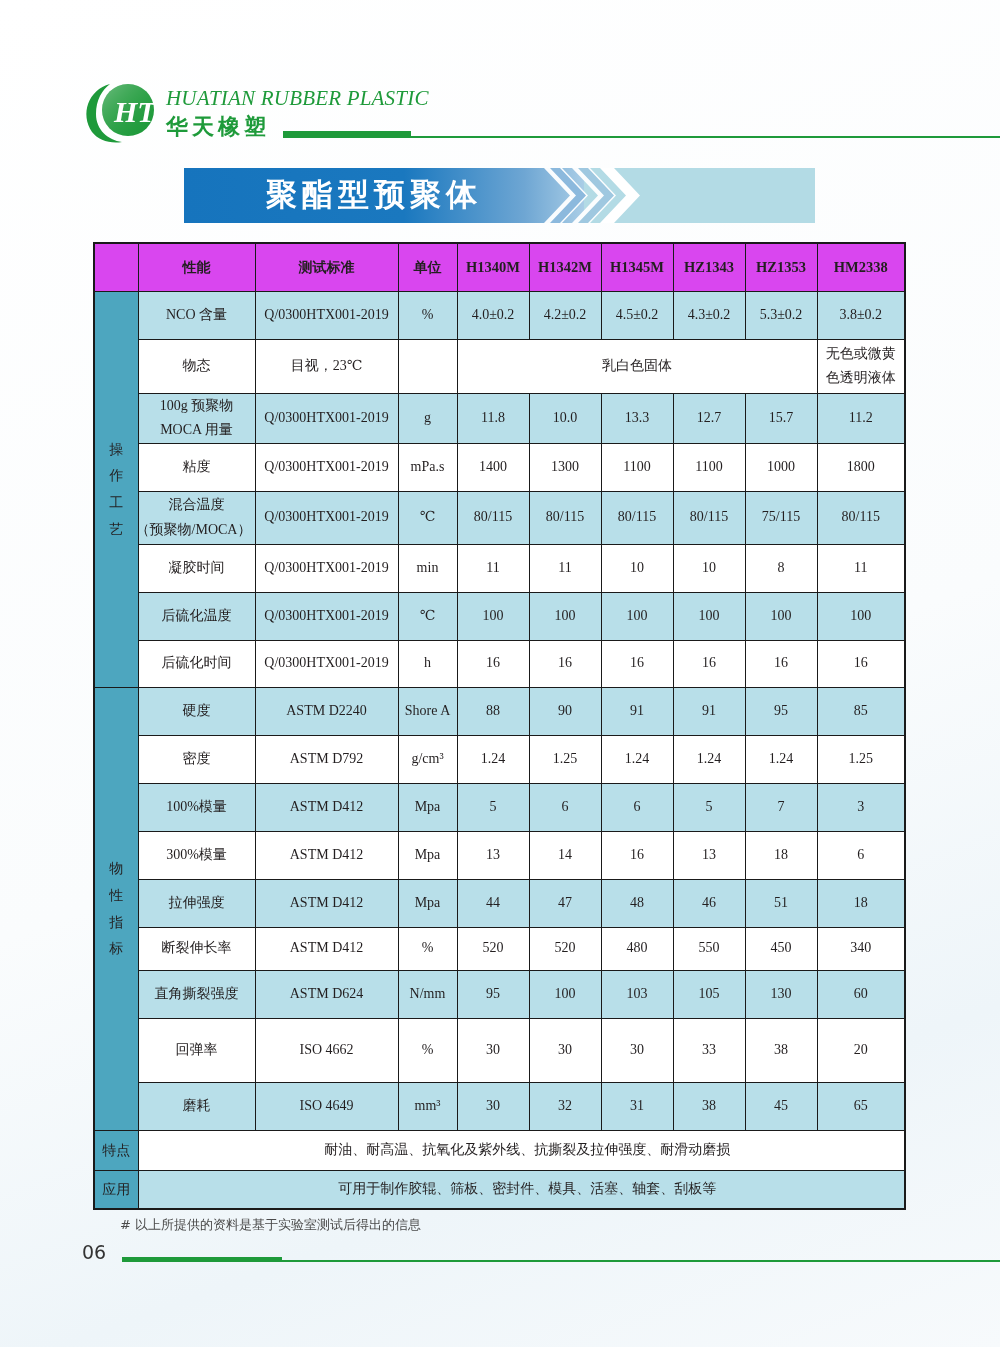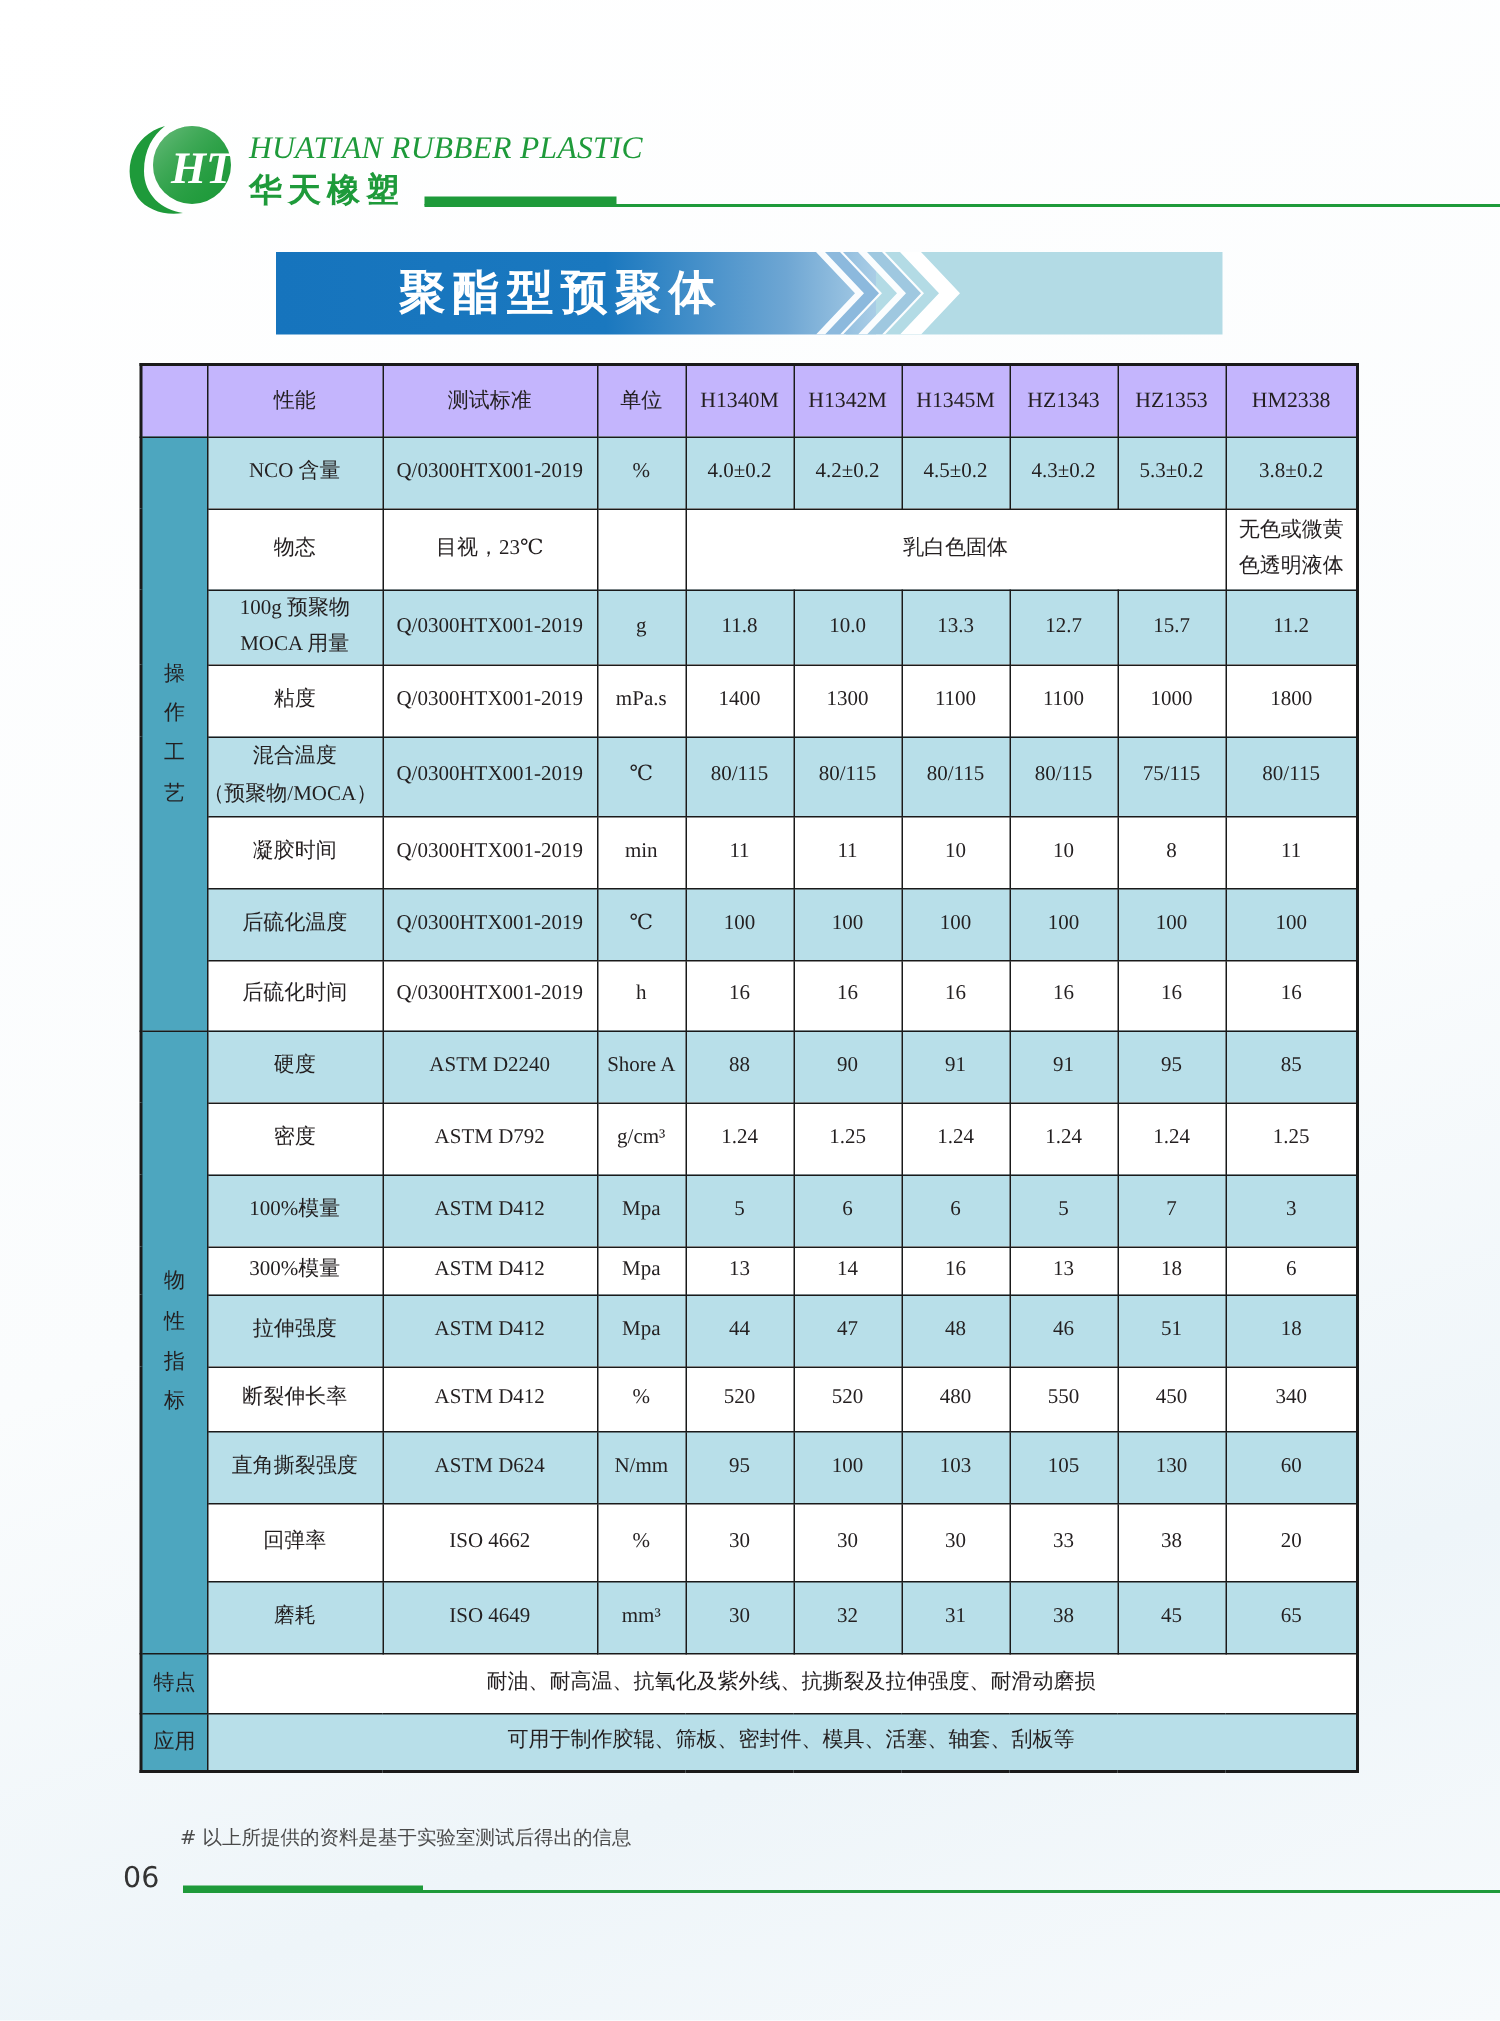--- a/index.html
+++ b/index.html
@@ -43,21 +43,21 @@
     position: absolute; left: 93px; top: 242px; width: 812px;
     border-collapse: collapse; table-layout: fixed;
     border: 2px solid #1a1a1a;
   }
   table.spec td, table.spec th {
     border: 1.5px solid #1a1a1a; text-align: center; vertical-align: middle;
     font-size: 14px; padding: 0 2px; line-height: 1.75;
     font-weight: normal;
   }
   table.spec th {
-    background: #c4b5fd; font-weight: normal; font-size: 14.5px;
+    background: #d946ef; font-weight: bold; font-size: 14.5px;
   }
   .grp {
     background: #4da6bf; font-family: "DejaVu Sans", sans-serif;
     font-weight: bold; font-size: 14px; line-height: 1.9 !important;
   }
   .grp span { display: block; }
   tr.blue td:not(.grp) { background: #b8dfe9; }
   tr.white td:not(.grp) { background: #ffffff; }
   .tag {
     background: #4da6bf !important; font-family: "DejaVu Sans", sans-serif;
@@ -280,21 +280,21 @@
     <td>ASTM D412</td>
     <td>Mpa</td>
     <td>5</td>
     <td>6</td>
     <td>6</td>
     <td>5</td>
     <td>7</td>
     <td>3</td>
   </tr>
 
-  <tr class="white" style="height:32px">
+  <tr class="white" style="height:48px">
     <td>300%模量</td>
     <td>ASTM D412</td>
     <td>Mpa</td>
     <td>13</td>
     <td>14</td>
     <td>16</td>
     <td>13</td>
     <td>18</td>
     <td>6</td>
   </tr>
@@ -328,21 +328,21 @@
     <td>ASTM D624</td>
     <td>N/mm</td>
     <td>95</td>
     <td>100</td>
     <td>103</td>
     <td>105</td>
     <td>130</td>
     <td>60</td>
   </tr>
 
-  <tr class="white" style="height:52px">
+  <tr class="white" style="height:64px">
     <td>回弹率</td>
     <td>ISO 4662</td>
     <td>%</td>
     <td>30</td>
     <td>30</td>
     <td>30</td>
     <td>33</td>
     <td>38</td>
     <td>20</td>
   </tr>

